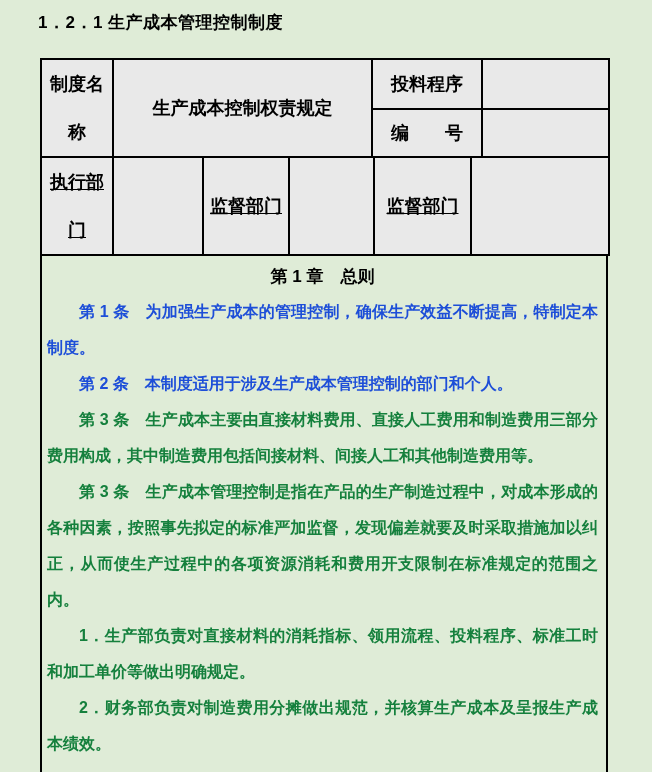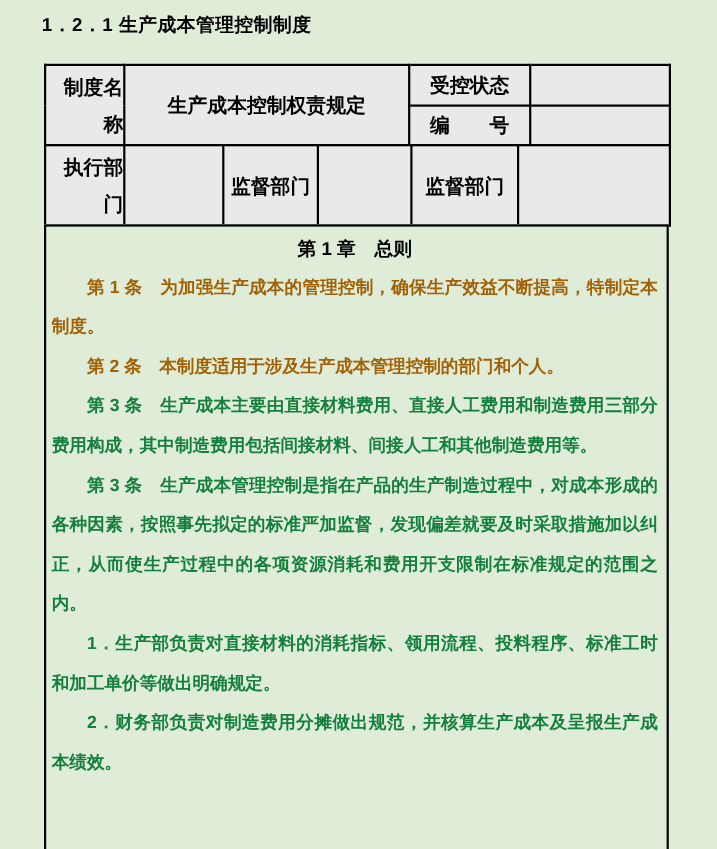--- a/index.html
+++ b/index.html
@@ -25,22 +25,22 @@
   td {
     border: 2px solid #000;
     background: #e9e9e9;
     text-align: center;
     vertical-align: middle;
     font-weight: bold;
     font-size: 18px;
     padding: 0;
     overflow: hidden;
   }
-  .t2 { margin-top: -2px; }
-  .pre { white-space: pre-line; line-height: 34px; text-align: right; }
+  .t2 { margin-top: -2px; text-decoration: underline; }
+  .pre { white-space: pre-line; line-height: 48px; }
   .content {
     margin-top: -2px;
     border: 2px solid #000;
     background: #dfecd7;
     height: 637px;
     padding: 3px 8px 0 5px;
     overflow: hidden;
   }
   .chap {
     text-align: center;
@@ -49,21 +49,21 @@
     line-height: 35px;
   }
   p.para {
     font-size: 16px;
     line-height: 36px;
     font-weight: 600;
     text-align: justify;
     text-indent: 32px;
     color: #15803d;
   }
-  p.orange { color: #a16207; }
+  p.orange { color: #1d4ed8; }
 </style>
 </head>
 <body>
 
 <div class="page">
 
   <div class="doc-title">1．2．1 生产成本管理控制制度</div>
 
   <div class="tablewrap">
     <table class="t1">
@@ -71,21 +71,21 @@
           <col style="width:72px">
           <col style="width:259px">
           <col style="width:110px">
           <col style="width:127px">
         </colgroup>
       <tbody>
           <tr style="height:37px">
         <td rowspan="2" style="height:73px" class="pre">制度名
 称</td>
         <td rowspan="2">生产成本控制权责规定</td>
-        <td>受控状态</td>
+        <td>投料程序</td>
         <td></td>
       </tr>
       <tr style="height:36px">
         <td>编　　号</td>
         <td></td>
       </tr>
     </tbody>
       </table>
 
     <table class="t2">

